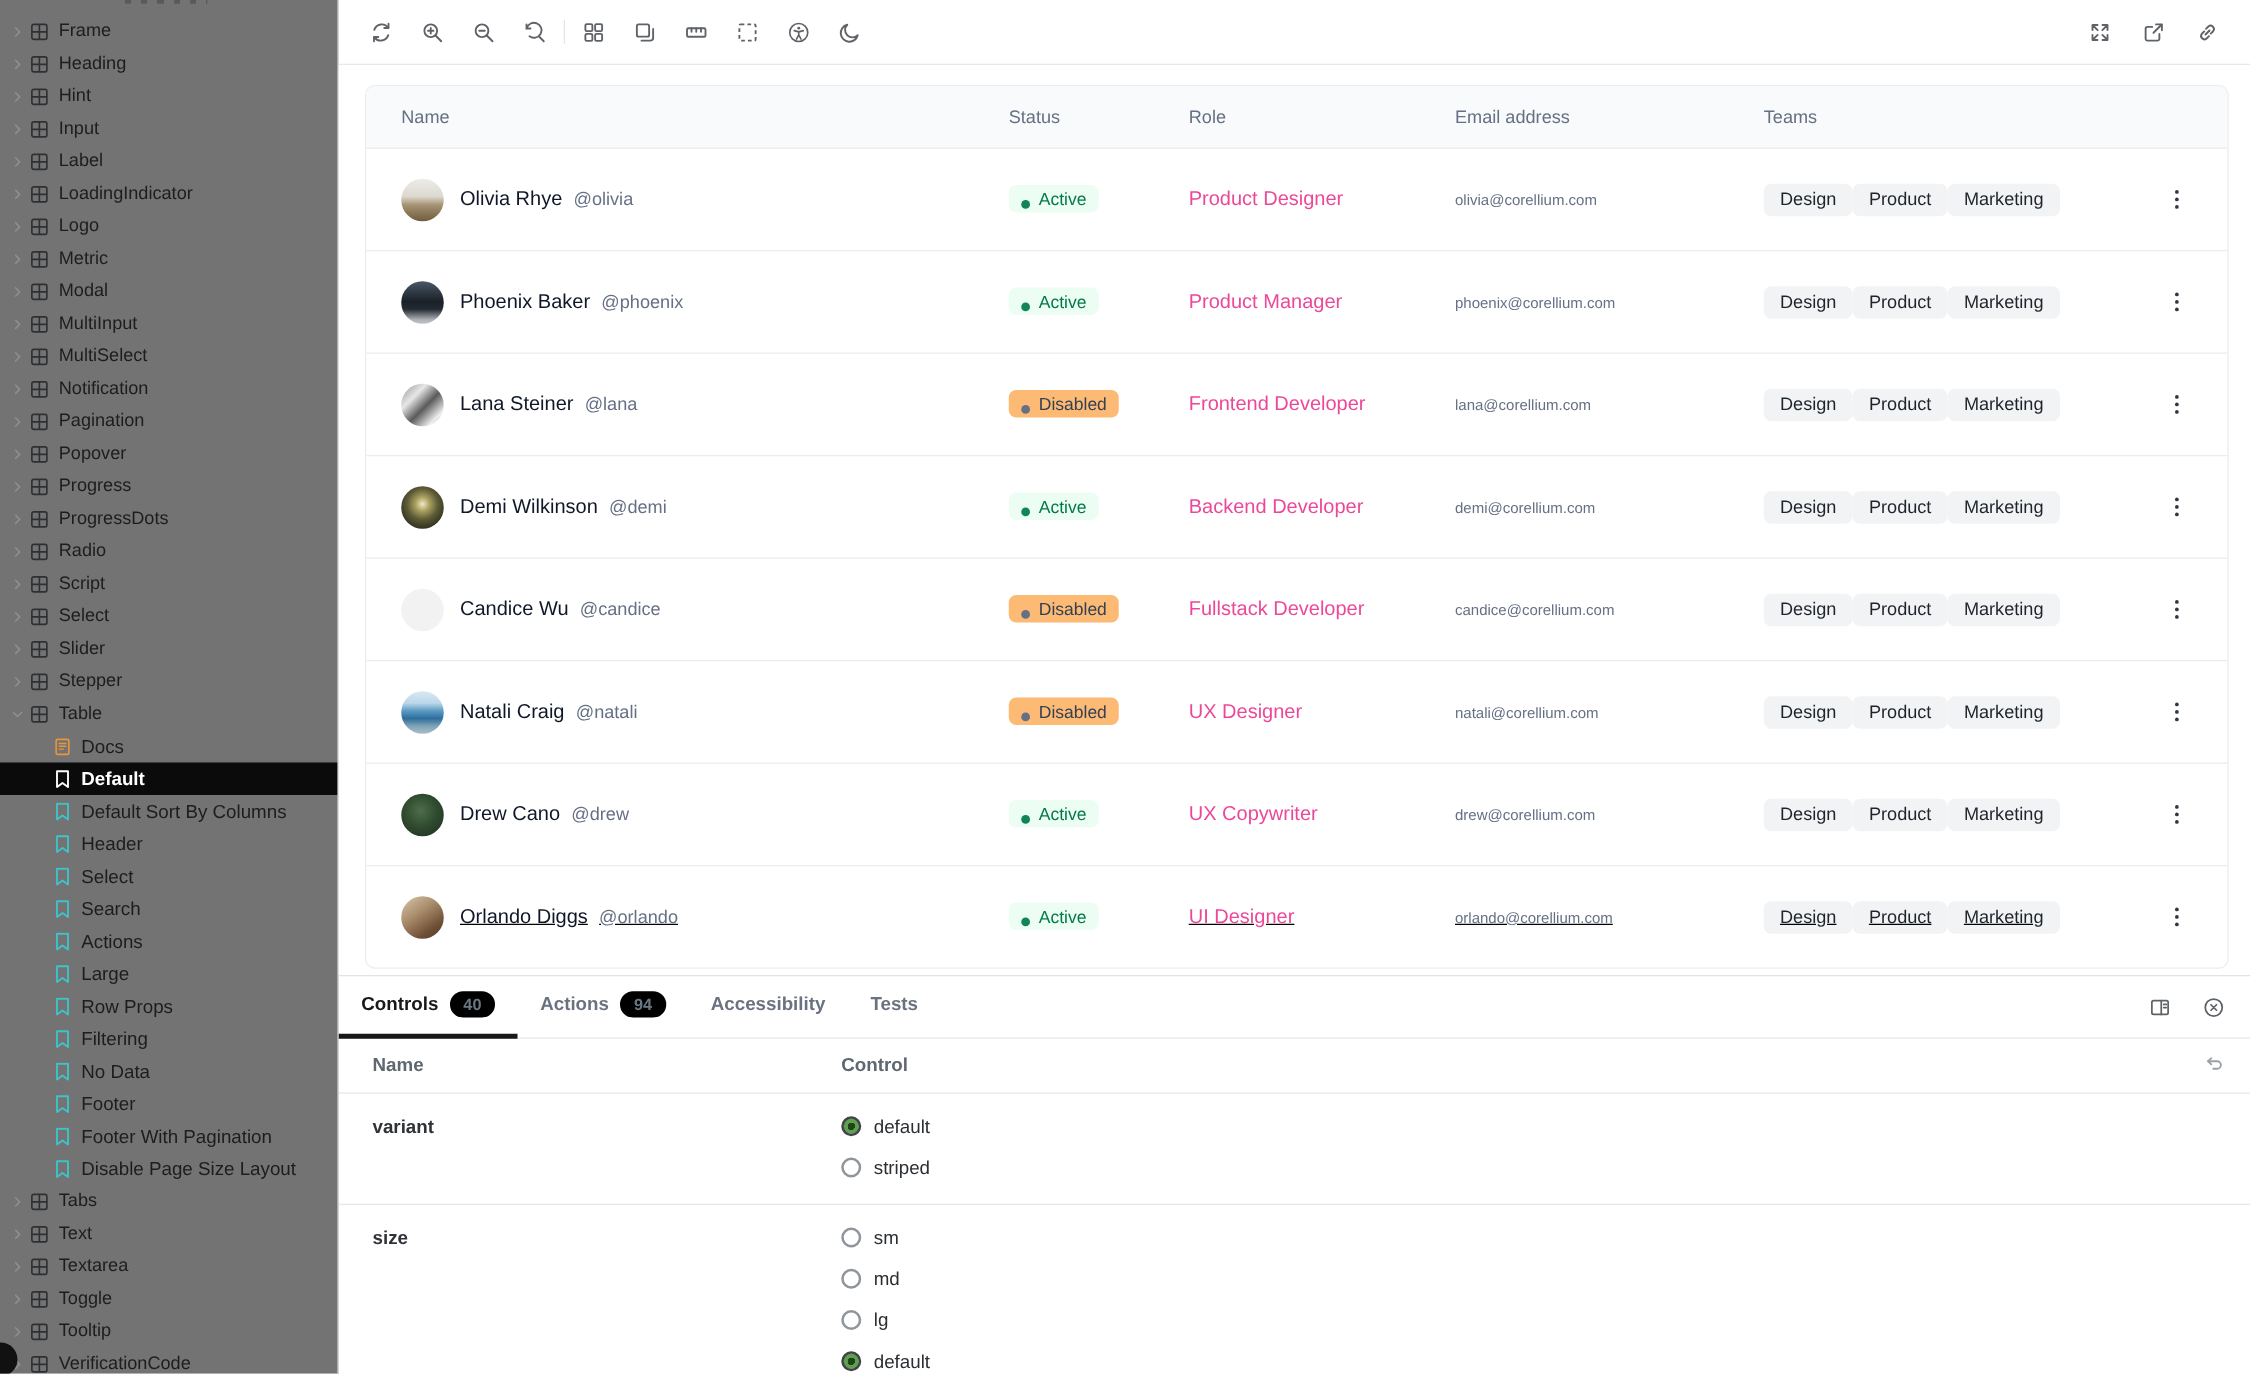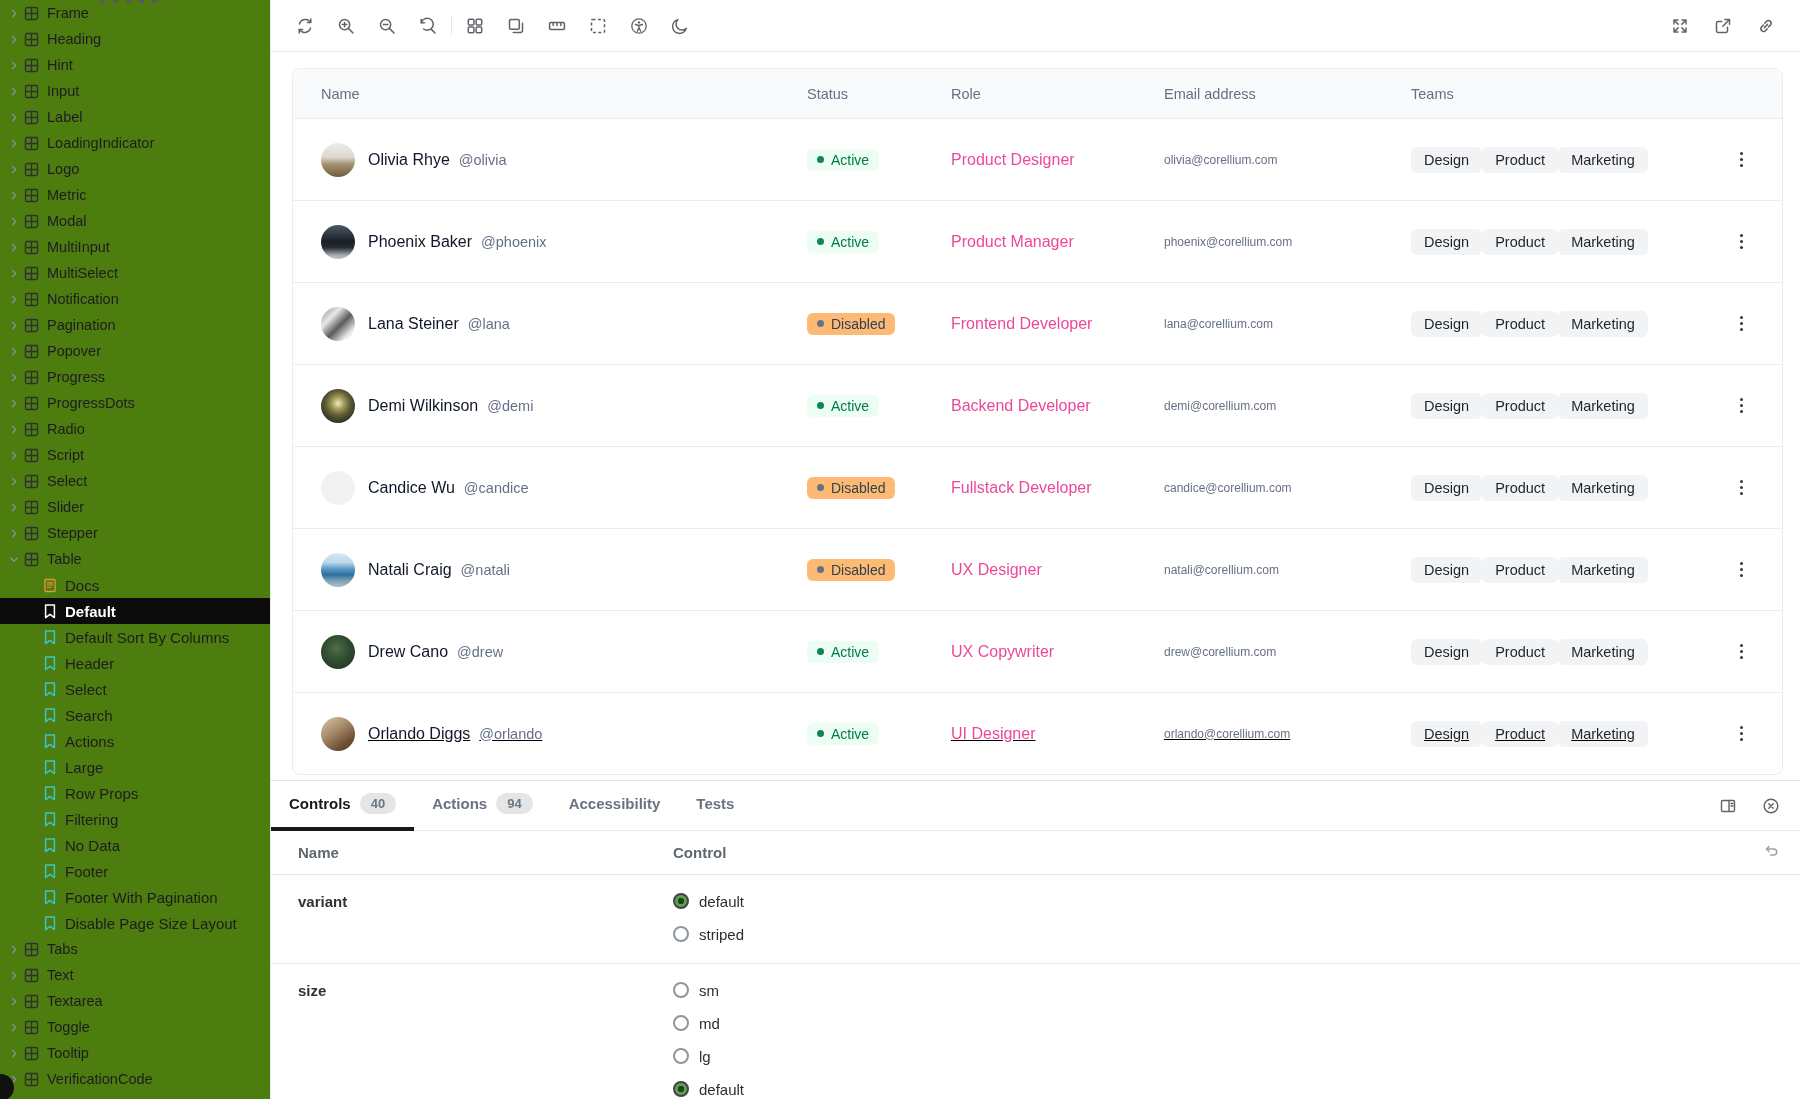--- a/index.html
+++ b/index.html
@@ -1,21 +1,21 @@
 <!DOCTYPE html>
 <html><head>
 <meta charset="utf-8">
 <style>
   html,body{margin:0;padding:0;width:1800px;height:1099px;overflow:hidden;background:#fff;
     font-family:"Liberation Sans",sans-serif;-webkit-font-smoothing:antialiased;}
   .app{display:flex;width:1800px;height:1099px;}
 
   
   .sidebar{flex:0 0 271px;width:271px;border-right:1px solid #E8E8E9;position:relative;
-    box-sizing:border-box;background:#4d7c0f;overflow:hidden;}
+    box-sizing:border-box;padding-top:12px;background:#737373;overflow:hidden;}
   .clip-frag{position:absolute;top:0;left:100px;width:66px;height:3px;
     background:repeating-linear-gradient(90deg,#5a5a5a 0 5px,transparent 5px 13px);}
   .s-item{height:26px;display:flex;align-items:center;font-size:14.5px;color:#1D1D1F;cursor:pointer;}
   .s-item .chev{width:12px;margin-left:8px;display:flex;align-items:center;justify-content:center;}
   .s-item.expanded .chev svg{transform:rotate(90deg);}
   .s-item .comp-ic{width:15px;height:15px;margin-left:4px;display:flex;align-items:center;}
   .s-item .s-label{margin-left:8px;white-space:nowrap;}
   .s-sub{height:26px;display:flex;align-items:center;font-size:15px;color:#1D1D1F;
     padding-left:44px;cursor:pointer;}
   .s-sub .story-ic{width:12px;height:15px;display:flex;align-items:center;color:#3EC3C9;}
@@ -45,21 +45,21 @@
   .pgrid{display:grid;grid-template-columns:514px 144px 213px 247px 290px 1fr;align-items:center;}
   .phead{height:49px;background:#F9FAFB;border-bottom:1px solid #EAECF0;color:#667085;font-size:14.5px;}
   .phead .cell:first-child{padding-left:28px;}
   .prow{height:81px;border-bottom:1px solid #EAECF0;font-size:16px;}
   .prow:last-child{border-bottom:none;text-decoration:underline;}
   .cell{min-width:0;}
   .name-cell{display:flex;align-items:center;padding-left:28px;}
   .avatar{width:34px;height:34px;border-radius:50%;flex:0 0 34px;margin-right:13px;background:#eee;}
   .p-name{font-weight:500;color:#101828;}
   .p-handle{margin-left:9px;color:#667085;font-size:14.5px;}
-  .status-badge{display:inline-flex;align-items:center;gap:7px;padding:3px 10px;border-radius:6px;
+  .status-badge{display:inline-flex;align-items:flex-end;gap:7px;padding:3px 10px;border-radius:6px;
     font-size:14px;font-weight:500;}
   .status-badge .dot{width:7px;height:7px;border-radius:50%;}
   .status-badge.active{background:#ECFDF3;color:#027A48;}
   .status-badge.active .dot{background:#12845A;}
   .status-badge.disabled{background:#fdba74;color:#344054;}
   .status-badge.disabled .dot{background:#667085;}
   .p-role{color:#ec4899;}
   .p-email{color:#667085;font-size:12px;}
   .p-teams{display:flex;}
   .team-badge{background:#F2F3F5;color:#1F242B;font-size:14.5px;font-weight:500;
@@ -79,21 +79,21 @@
   .av7{background:linear-gradient(145deg,#D9C6AE 0%,#A98C6B 40%,#6E4F35 75%,#503A26 100%);}
 
   
   .panel{border-top:1px solid #E3E3E4;height:319px;flex:0 0 319px;box-sizing:border-box;
     display:flex;flex-direction:column;}
   .tabbar{height:50px;flex:0 0 50px;display:flex;align-items:center;border-bottom:1px solid #E8E8E9;
     position:relative;box-sizing:border-box;}
   .tab{height:50px;display:inline-flex;align-items:center;gap:9px;padding:0 18px;cursor:pointer;
     font-size:15px;font-weight:600;color:#6A7280;border-bottom:4px solid transparent;box-sizing:border-box;}
   .tab.active{color:#17181A;font-weight:700;border-bottom-color:#17181A;}
-  .badge-pill{background:#e5e5e5;color:#6A7885;font-size:13px;font-weight:700;
+  .badge-pill{background:#000000;color:#6A7885;font-size:13px;font-weight:700;
     padding:3px 11px;border-radius:11px;}
   .panel-right{position:absolute;right:19px;top:0;height:50px;display:flex;align-items:center;gap:23px;}
 
   .controls{flex:1;overflow:hidden;position:relative;}
   .cgrid{display:grid;grid-template-columns:402px 1fr;}
   .chead{height:43px;align-items:center;border-bottom:1px solid #E7E7E8;color:#5F6771;
     font-size:15px;font-weight:700;position:relative;}
   .chead .cell:first-child{padding-left:27px;}
   .reset-btn{position:absolute;right:19px;top:11px;width:20px;height:20px;background:none;border:none;
     padding:0;cursor:pointer;color:#9CA1A6;}

